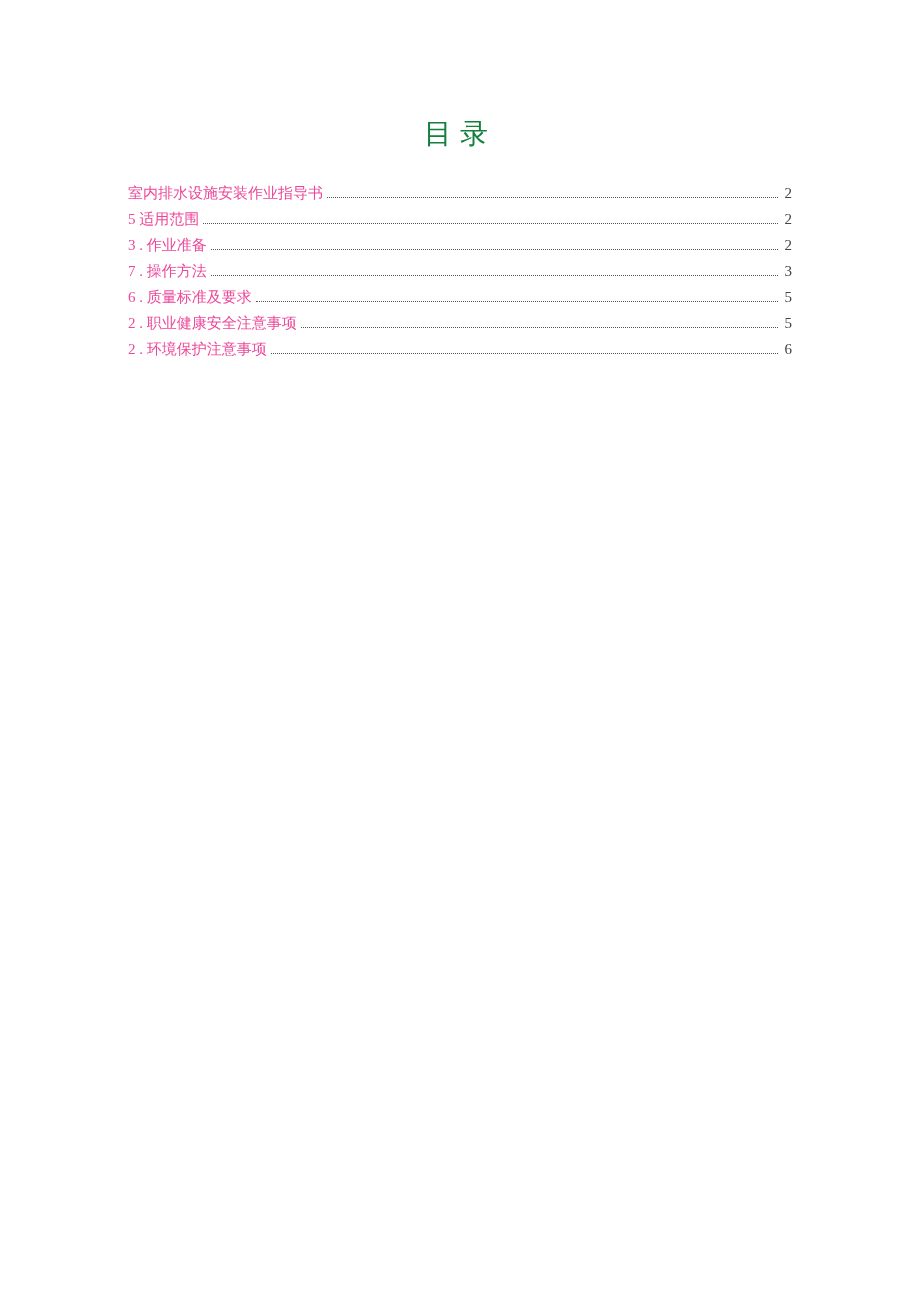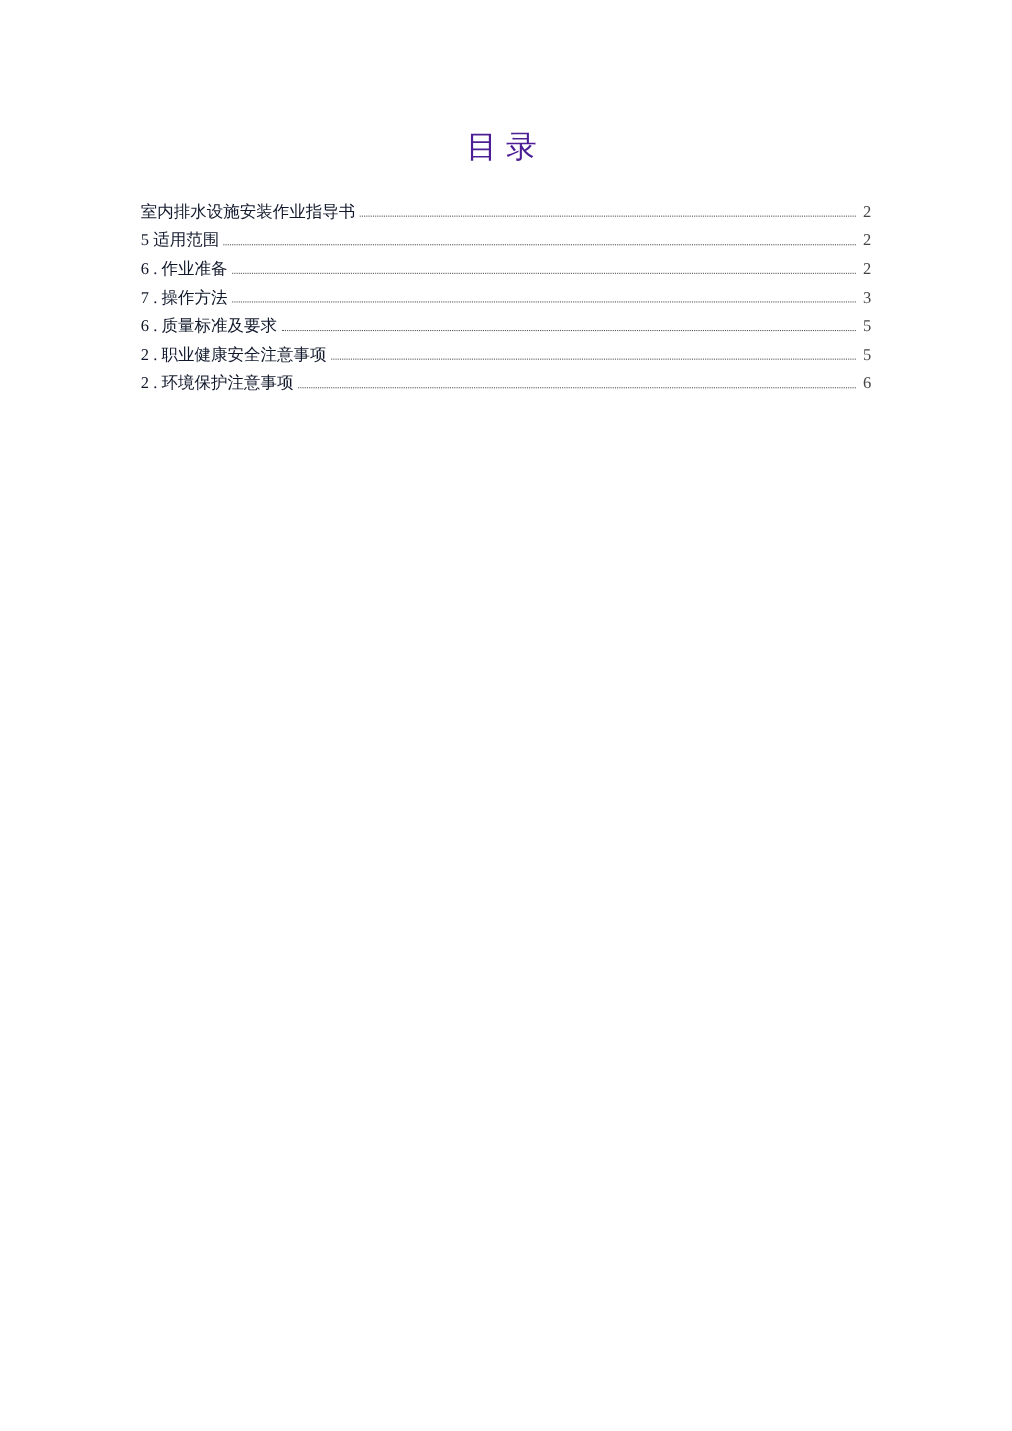--- a/index.html
+++ b/index.html
@@ -16,35 +16,35 @@
     }
     .page {
       padding: 115px 128px 0 128px;
     }
     .title {
       text-align: center;
       font-size: 28px;
       font-weight: normal;
       margin-bottom: 28px;
       letter-spacing: 8px;
-      color: #4c1d95;
+      color: #15803d;
     }
     .toc {
       font-size: 15px;
       line-height: 1.6;
     }
     .toc-entry {
       display: flex;
       align-items: baseline;
       margin-bottom: 2px;
       white-space: nowrap;
     }
     .toc-label {
       flex-shrink: 0;
-      color: #0f172a;
+      color: #ec4899;
     }
     .toc-dots {
       flex: 1;
       min-width: 0;
       border-bottom: 1.5px dotted #555555;
       margin: 0 4px 3px 4px;
       height: 0.75em;
     }
     .toc-page {
       flex-shrink: 0;
@@ -63,21 +63,21 @@
       <span class="toc-label">室内排水设施安装作业指导书</span>
       <span class="toc-dots"></span>
       <span class="toc-page">2</span>
     </div>
     <div class="toc-entry">
       <span class="toc-label">5 适用范围</span>
       <span class="toc-dots"></span>
       <span class="toc-page">2</span>
     </div>
     <div class="toc-entry">
-      <span class="toc-label">6  . 作业准备</span>
+      <span class="toc-label">3  . 作业准备</span>
       <span class="toc-dots"></span>
       <span class="toc-page">2</span>
     </div>
     <div class="toc-entry">
       <span class="toc-label">7  . 操作方法</span>
       <span class="toc-dots"></span>
       <span class="toc-page">3</span>
     </div>
     <div class="toc-entry">
       <span class="toc-label">6  . 质量标准及要求</span>

